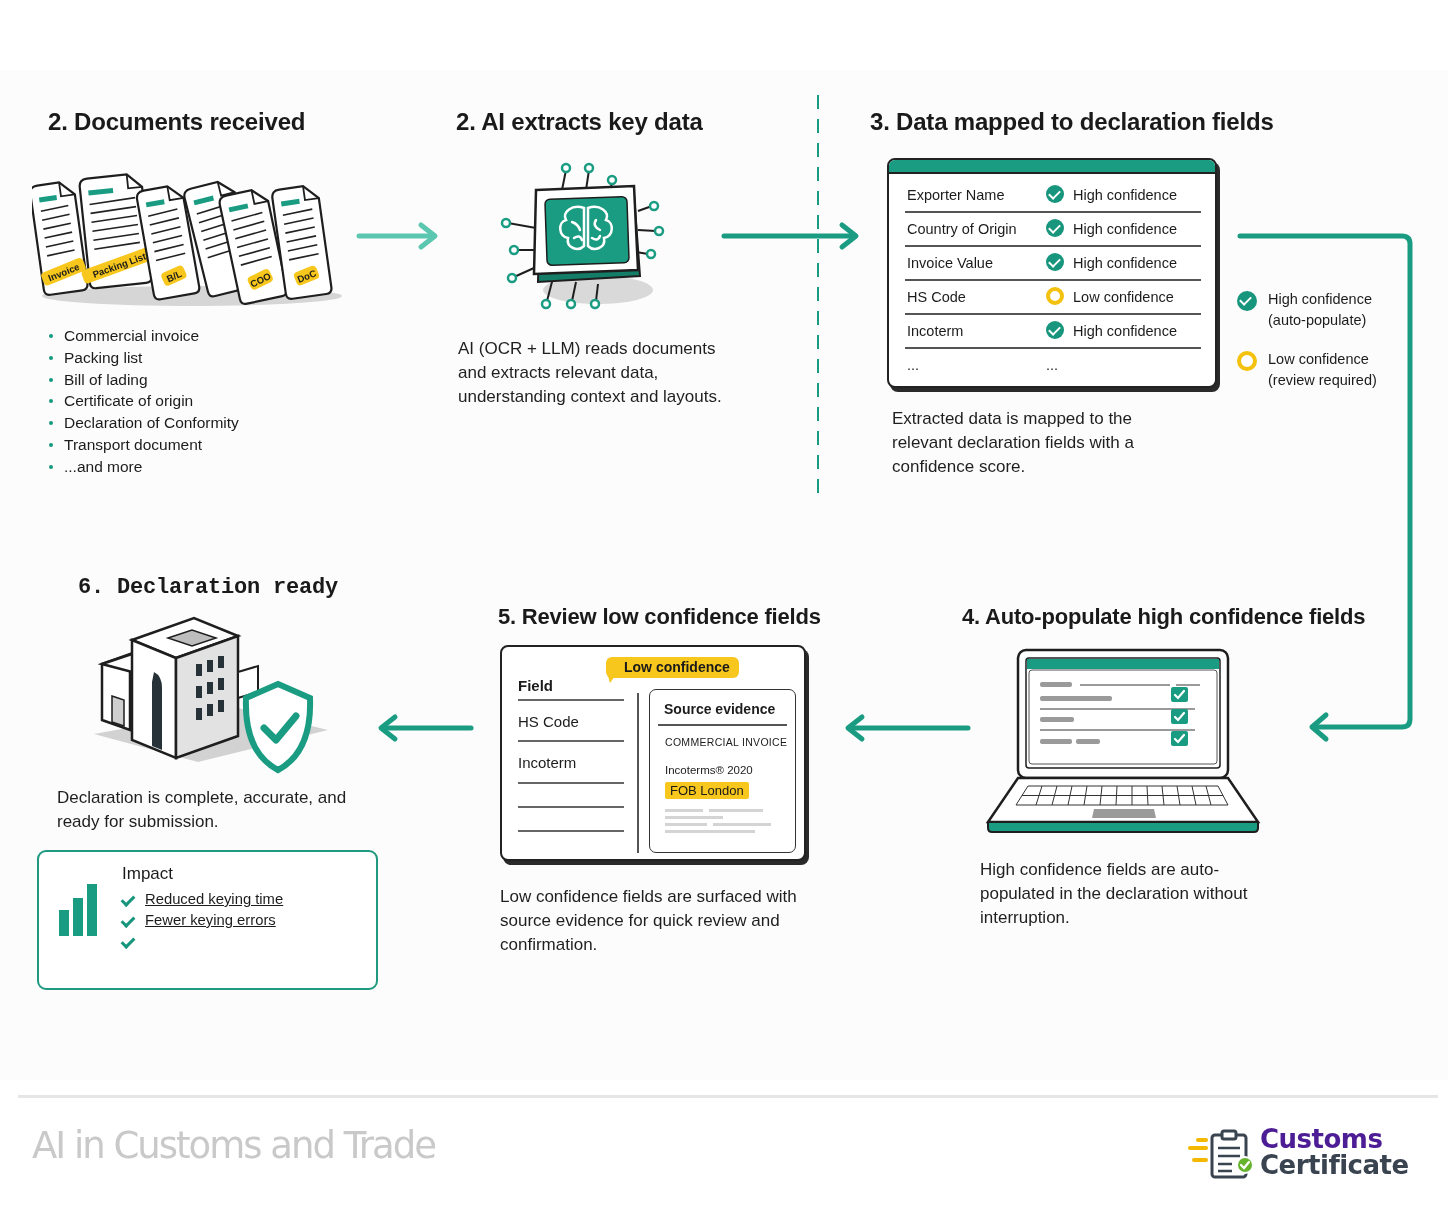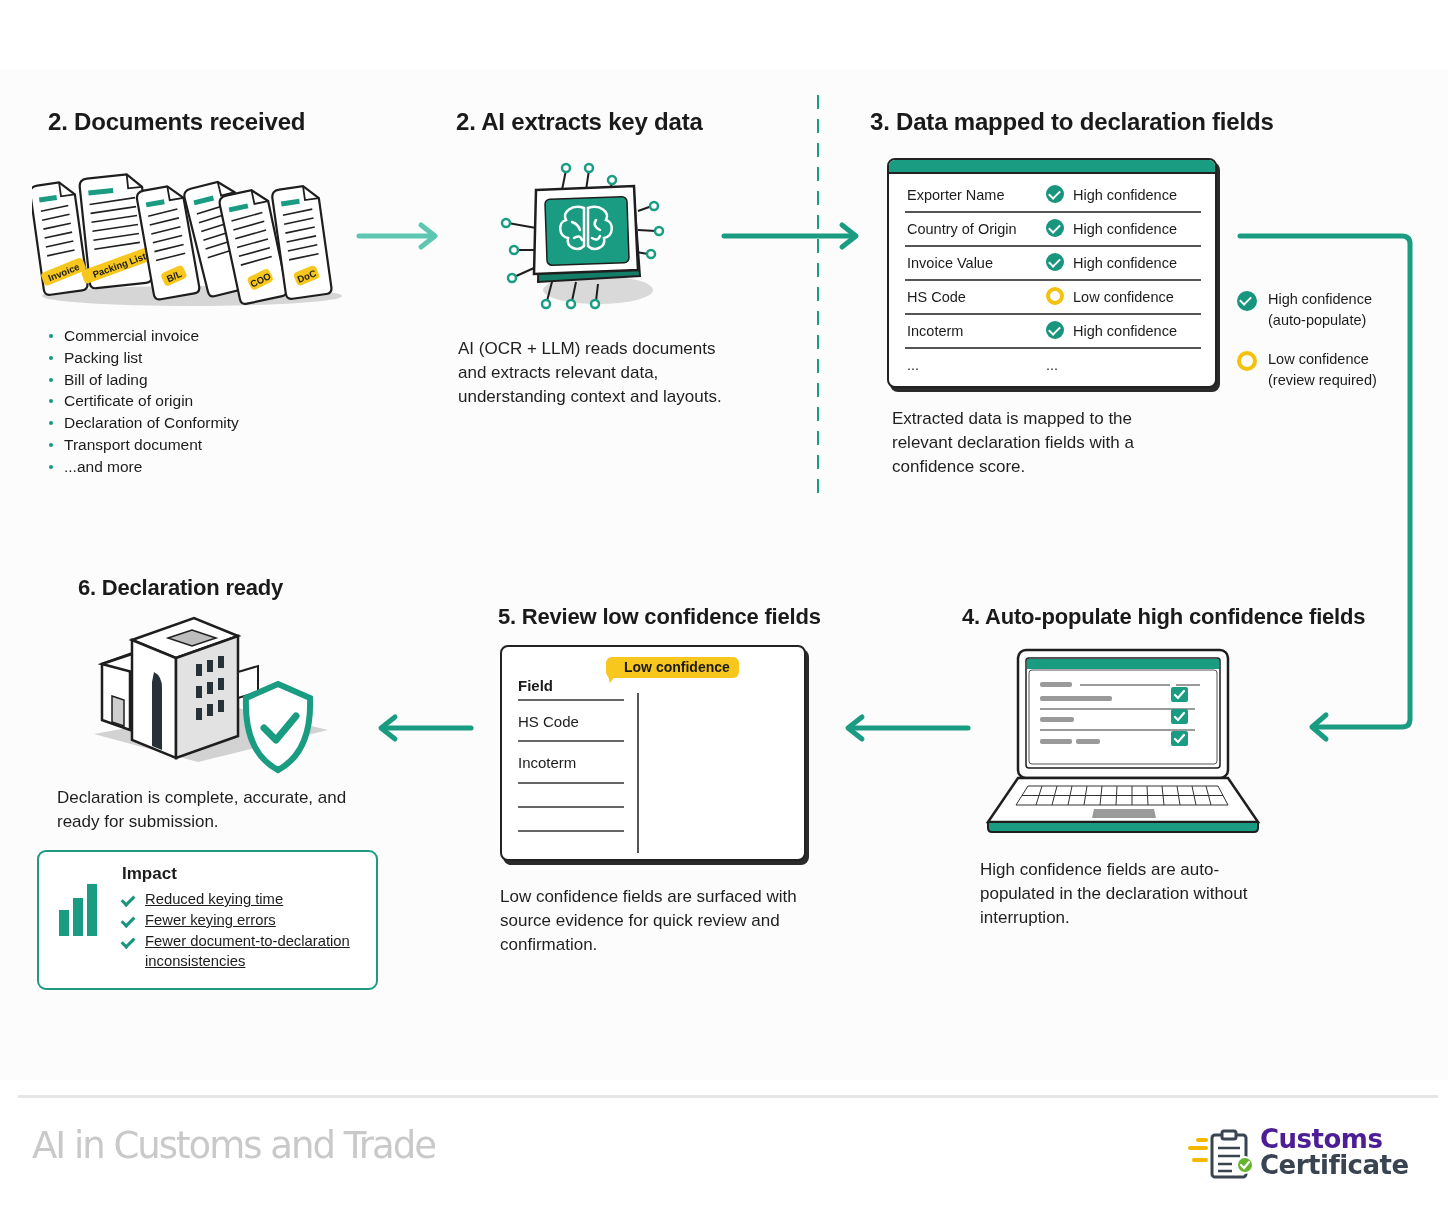--- a/index.html
+++ b/index.html
@@ -309,30 +309,47 @@
     </svg>
   <div class="abs" style="left:16px;top:30px;font-size:15px;font-weight:bold;">Field</div>
   <div class="rline" style="top:52px;"></div>
   <div class="abs" style="left:16px;top:66px;font-size:15px;">HS Code</div>
   <div class="rline" style="top:93px;"></div>
   <div class="abs" style="left:16px;top:107px;font-size:15px;">Incoterm</div>
   <div class="rline" style="top:135px;"></div>
   <div class="rline" style="top:159px;"></div>
   <div class="rline" style="top:183px;"></div>
   <div class="abs" style="left:135px;top:46px;width:1.5px;height:160px;background:#555;"></div>
+  <div class="src">
+    <div class="abs" style="left:14px;top:11px;font-size:14px;font-weight:bold;">Source evidence</div>
+    <div class="abs" style="left:8px;right:8px;top:34px;height:1.5px;background:#555;"></div>
+    <div class="abs" style="left:15px;top:46px;font-size:10.5px;letter-spacing:0.3px;">COMMERCIAL INVOICE</div>
+    <div class="abs" style="left:15px;top:74px;font-size:11.5px;">Incoterms® 2020</div>
+    <div class="abs tag" style="left:15px;top:92px;font-weight:normal;font-size:13px;padding:1px 5px;border-radius:2px;">FOB London</div>
+    <svg class="abs" style="left:15px;top:119px;" width="110" height="34">
+      <g fill="#d4d4d4">
+          <rect x="0" y="0" width="38" height="3"></rect>
+          <rect x="44" y="0" width="54" height="3"></rect>
+          <rect x="0" y="7" width="58" height="3"></rect>
+          <rect x="48" y="14" width="58" height="3"></rect>
+          <rect x="0" y="14" width="42" height="3"></rect>
+          <rect x="0" y="21" width="90" height="3"></rect>
+        </g>
+    </svg>
+  </div>
 </div>
 
 <div class="abs p" style="left:500px;top:885px;width:310px;">Low confidence fields are surfaced with source evidence for quick review and confirmation.</div>
 
 <svg class="abs" style="left:375px;top:712px;" width="105" height="32">
   <line x1="8" y1="16" x2="96" y2="16" stroke="#1a9c82" stroke-width="5" stroke-linecap="round"></line>
   <polyline points="20,5 6,16 20,27" fill="none" stroke="#1a9c82" stroke-width="5" stroke-linecap="round" stroke-linejoin="round"></polyline>
 </svg>
 
-<div class="abs h sm" style="left:78px;top:575px;">6. Declaration ready</div>
+<div class="abs h sm" style="left:78px;top:575px;font-family:Liberation Mono, monospace;">6. Declaration ready</div>
 
 <svg class="abs" style="left:88px;top:612px;" width="250" height="166">
   <path d="M6 122 L110 150 L240 118 L150 96 Z" fill="#d2d2d2"></path>
   <path d="M14 52 L42 42 L42 118 L14 108 Z" fill="#fff" stroke="#1e1e1e" stroke-width="2.5"></path>
   <path d="M14 52 L50 40 L80 48 L44 60 Z" fill="#fff" stroke="#1e1e1e" stroke-width="2.5"></path>
   <path d="M24 84 L36 88 L36 114 L24 110 Z" fill="#cfcfcf" stroke="#1e1e1e" stroke-width="1.5"></path>
   <path d="M44 28 L106 6 L150 24 L88 46 Z" fill="#fff" stroke="#1e1e1e" stroke-width="2.5"></path>
   <path d="M80 26 L104 18 L128 26 L104 34 Z" fill="#bdbdbd" stroke="#1e1e1e" stroke-width="1.5"></path>
   <path d="M44 28 L88 46 L88 146 L44 128 Z" fill="#fff" stroke="#1e1e1e" stroke-width="2.5"></path>
   <path d="M88 46 L150 24 L150 124 L88 146 Z" fill="#e2e2e2" stroke="#1e1e1e" stroke-width="2.5"></path>
@@ -354,25 +371,25 @@
 </svg>
 
 <div class="abs p" style="left:57px;top:786px;width:310px;">Declaration is complete, accurate, and ready for submission.</div>
 
 <div class="impact">
   <svg class="abs" style="left:18px;top:28px;" width="44" height="60">
     <rect x="2" y="30" width="10" height="26" fill="#1a9c82"></rect>
     <rect x="16" y="18" width="10" height="38" fill="#1a9c82"></rect>
     <rect x="30" y="4" width="10" height="52" fill="#1a9c82"></rect>
   </svg>
-  <div class="abs" style="left:83px;top:12px;font-size:17px;font-weight:bold;">Impact</div>
+  <div class="abs" style="left:83px;top:12px;font-size:17px;font-weight:normal;">Impact</div>
   <ul>
     <li><span class="ck"></span><span>Reduced keying time</span></li>
     <li><span class="ck"></span><span>Fewer keying errors</span></li>
-    <li style="width:225px;"><span class="ck"></span><span>Fewer document-to-declaration inconsistencies</span></li>
+    <li style="width:225px;"><span class="ck"></span></li>
   </ul>
 </div>
 
 <div class="footer-line"></div>
 <div class="footer-title">AI in Customs and Trade</div>
 
 <svg class="abs" style="left:1186px;top:1128px;" width="72" height="52">
   <g stroke="#f5b800" stroke-width="4" stroke-linecap="round">
     <line x1="12" y1="12" x2="20" y2="12"></line>
       <line x1="4" y1="20" x2="20" y2="20"></line>

